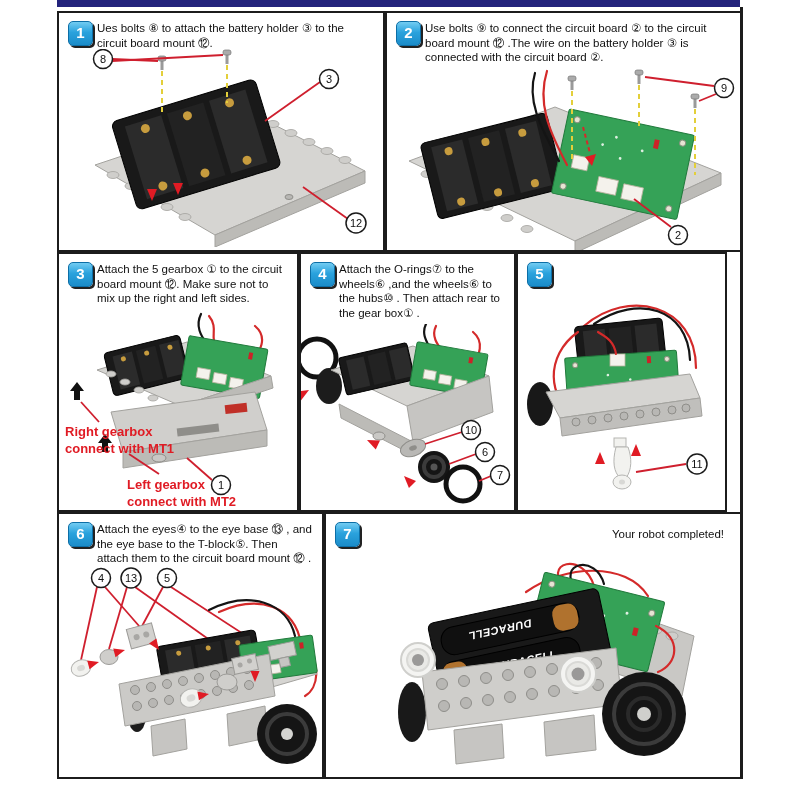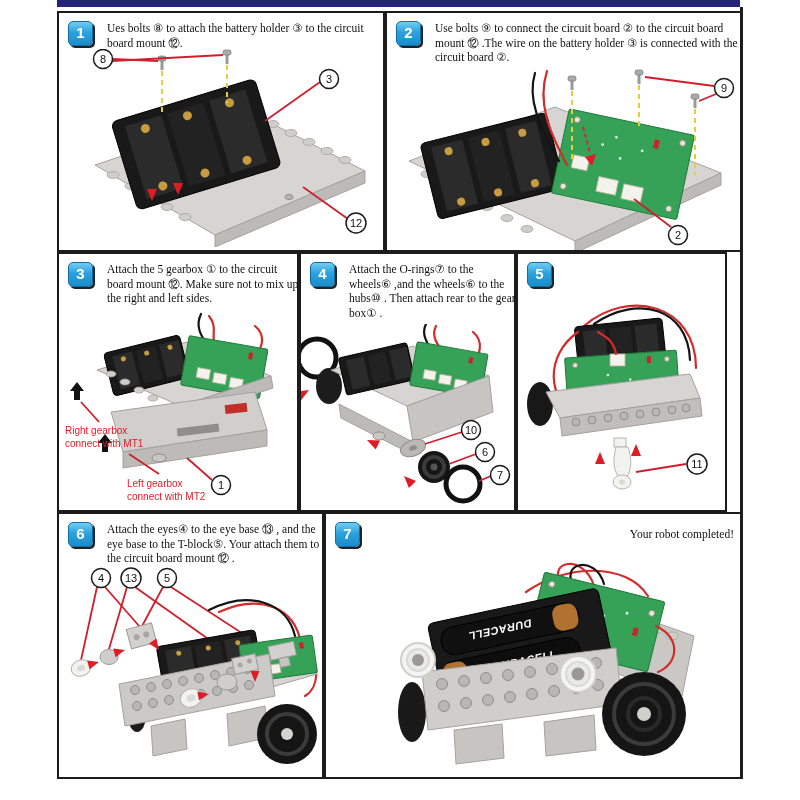--- a/index.html
+++ b/index.html
@@ -5,22 +5,22 @@
   html,body{margin:0;padding:0;background:#fff;}
   #sheet{position:relative;width:800px;height:800px;background:#fff;overflow:hidden;
          font-family:"Liberation Sans","DejaVu Sans",sans-serif;}
   .navybar{position:absolute;left:57px;top:0;width:683px;height:7px;background:#23237c;}
   .pageline{position:absolute;left:740px;top:7px;width:3px;height:772px;background:#1c1c1c;}
   .panel{position:absolute;background:#fff;border:2px solid #1c1c1c;box-sizing:border-box;}
   .badge{position:absolute;left:9px;top:8px;width:23px;height:23px;border-radius:5px;
          background:linear-gradient(180deg,#72ccf2 0%,#2aa2dd 45%,#1b8cc9 100%);
          border:1px solid #0c6ea6;box-shadow:2px 2px 0 rgba(10,10,10,.9);
          color:#fff;font-weight:bold;font-size:15px;line-height:22px;text-align:center;}
-  .stept{position:absolute;left:48px;top:8px;font-size:11.5px;line-height:1.28;color:#101010;font-family:Liberation Serif, serif;}
-  .redlabel{position:absolute;color:#e01b24;font-weight:normal;font-size:10px;line-height:1.3;
+  .stept{position:absolute;left:38px;top:8px;font-size:11.5px;line-height:1.28;color:#101010;}
+  .redlabel{position:absolute;color:#e01b24;font-weight:bold;font-size:13px;line-height:1.3;
             white-space:pre-line;}
   svg{position:absolute;left:0;}
   svg text{font-family:"Liberation Sans","DejaVu Sans",sans-serif;}
   .plate{fill:#d6d5d2;stroke:#a3a29e;stroke-width:1;}
   .plateSide{fill:#bcbbb7;stroke:#a3a29e;stroke-width:1;}
   .stud{fill:#cfcecb;stroke:#a3a29e;stroke-width:.8;}
   .hole{fill:#b8b7b4;stroke:#8f8e8a;stroke-width:1;}
   .holder{fill:#191919;stroke:#000;stroke-width:1;}
   .slot{fill:#2b2b2b;}
   .slot2{fill:#222;}
@@ -340,21 +340,21 @@
       <line class="lead" x1="168" y1="168" x2="118" y2="176"></line>
       <g>
         <circle class="callout" cx="179" cy="168" r="10"></circle>
           <text class="ctxt" x="179" y="172">11</text>
       </g>
     </svg>
   </div>
 
   <div class="panel" style="left:57px;top:512px;width:267px;height:267px;">
     <div class="badge">6</div>
-    <div class="stept" style="width:215px;">Attach the eyes④ to the eye base ⑬ , and the eye base to the T-block⑤. Your attach them to the circuit board mount ⑫ .</div>
+    <div class="stept" style="width:215px;">Attach the eyes④ to the eye base ⑬ , and the eye base to the T-block⑤. Then attach them to the circuit board mount ⑫ .</div>
     <svg style="top:52px;" width="263" height="209" viewBox="0 0 263 209">
       <line class="lead" x1="38" y1="21" x2="22" y2="94"></line>
       <line class="lead" x1="46" y1="21" x2="136" y2="124"></line>
       <line class="lead" x1="68" y1="21" x2="50" y2="83"></line>
       <line class="lead" x1="76" y1="21" x2="176" y2="92"></line>
       <line class="lead" x1="104" y1="21" x2="82" y2="62"></line>
       <line class="lead" x1="112" y1="21" x2="212" y2="86"></line>
       <path class="wire-r" d="M160,46 C200,28 236,40 242,78"></path>
       <path class="wire-b" d="M150,44 C190,24 228,36 236,70"></path>
       <path class="wire-r" d="M246,84 C262,96 260,122 246,130"></path>

